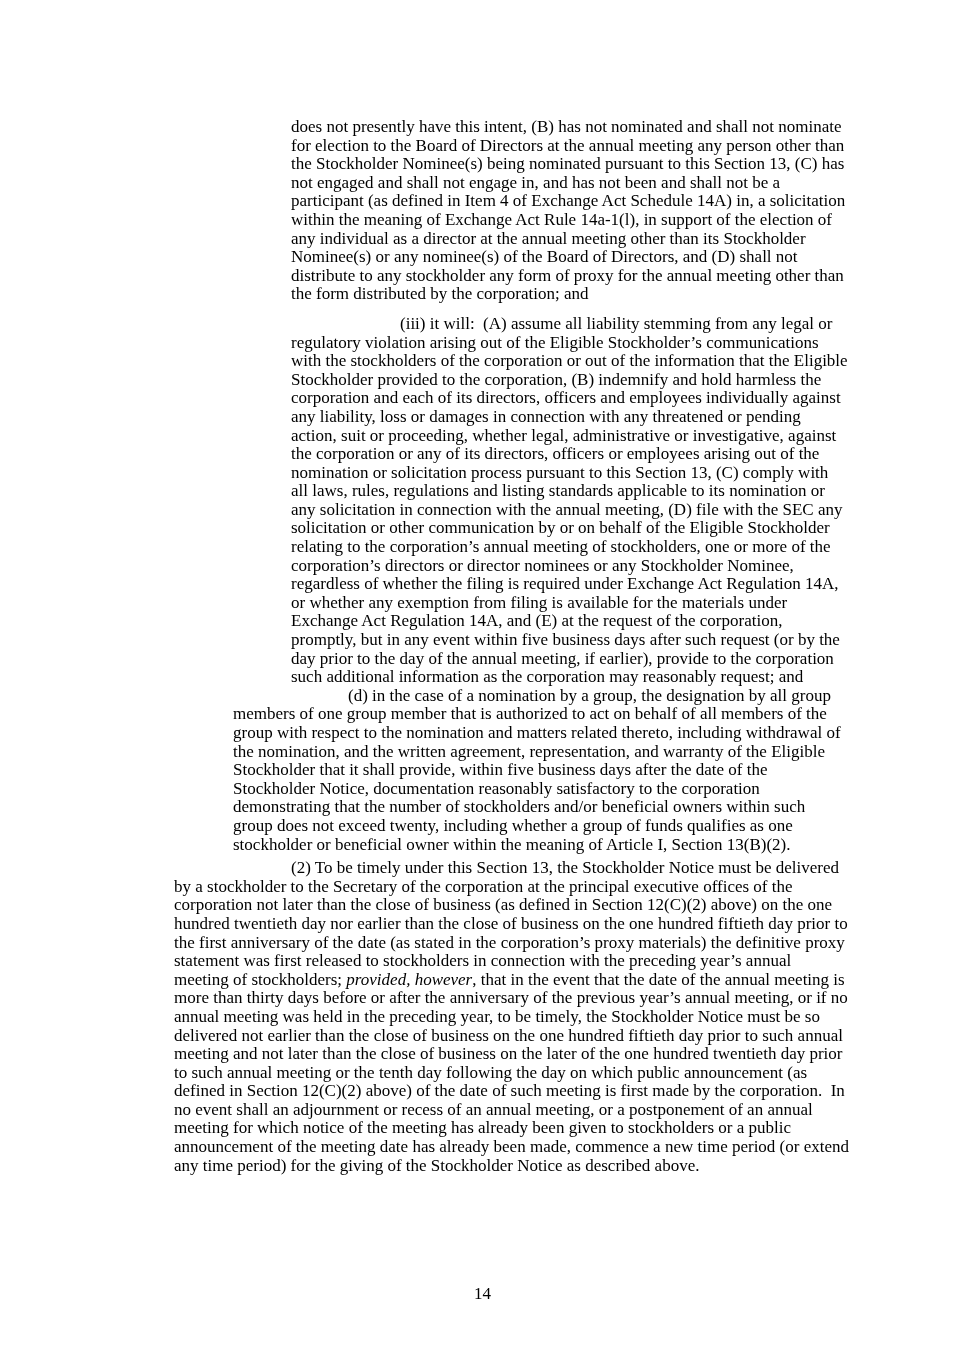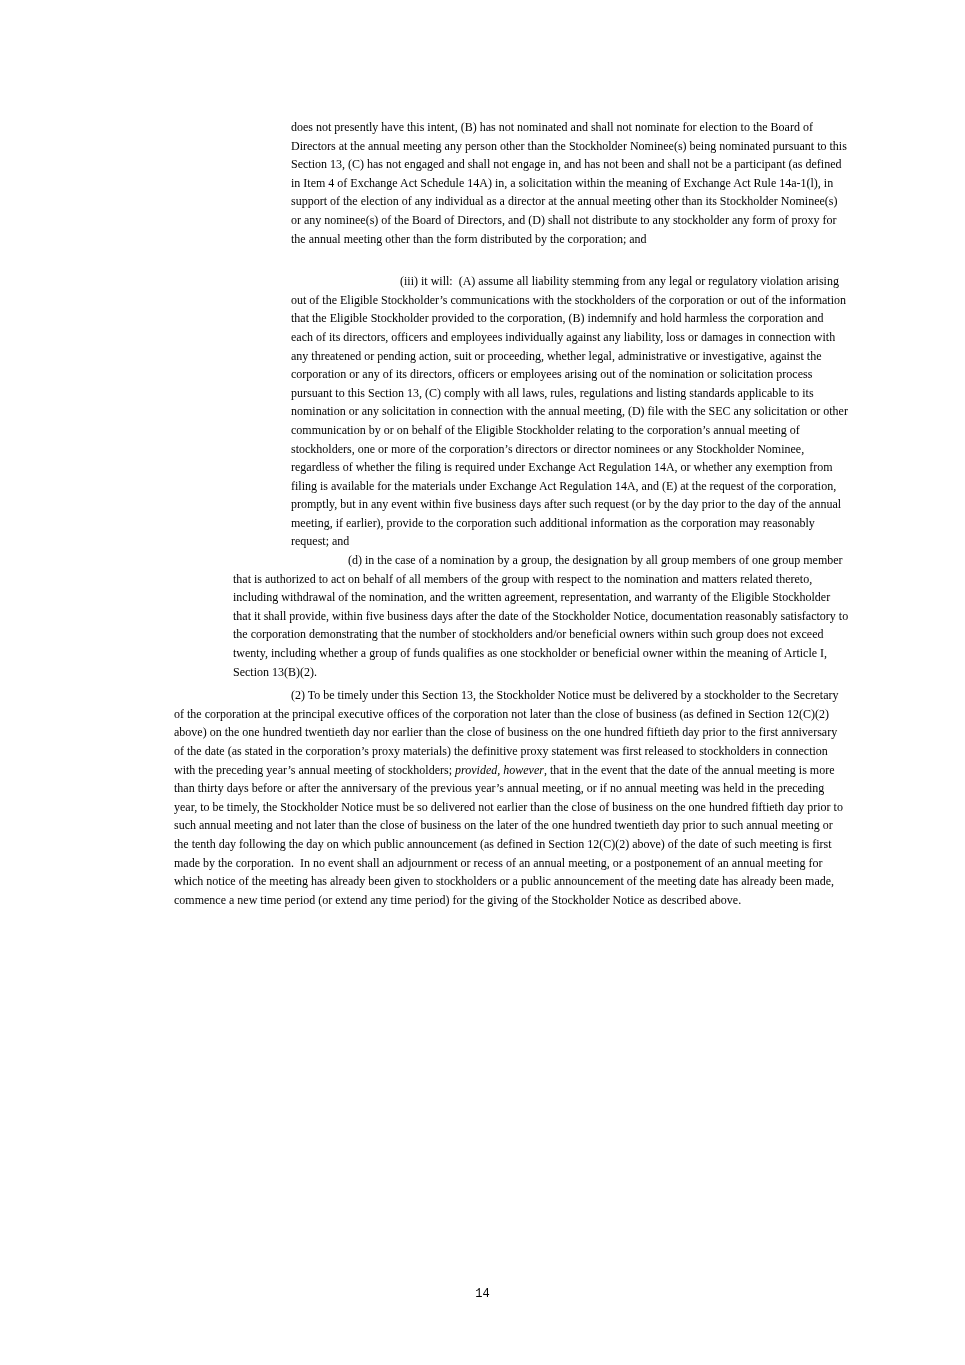--- a/index.html
+++ b/index.html
@@ -7,38 +7,38 @@
     padding: 0;
     background: #ffffff;
   }
   .page {
     position: relative;
     width: 965px;
     height: 1365px;
     background: #ffffff;
     color: #000000;
     font-family: "Liberation Serif", "DejaVu Serif", serif;
-    font-size: 12px;
+    font-size: 17px;
     line-height: 18.6px;
     box-sizing: border-box;
     padding-top: 118px;
     overflow: hidden;
   }
   .para {
     margin: 0;
     white-space: pre-wrap;
     text-align: left;
   }
   
   .p-block-1 {
     margin-left: 291px;
     width: 557px;
   }
   .p-block-iii {
-    margin-top: 24px;
+    margin-top: 11px;
     margin-left: 291px;
     width: 557px;
     text-indent: 109px;
   }
   .p-group-d {
     margin-left: 233px;
     width: 616px;
     text-indent: 115px;
   }
   .p-timely-2 {
@@ -49,21 +49,20 @@
   }
   .italic {
     font-style: italic;
   }
   .page-number {
     position: absolute;
     left: 0;
     width: 965px;
     top: 1285px;
     text-align: center;
-    font-family: Liberation Mono, monospace;
   }
 </style>
 </head>
 <body>
 
 <div class="page">
 
   <p class="para p-block-1">does not presently have this intent, (B) has not nominated and shall not nominate for election to the Board of Directors at the annual meeting any person other than the Stockholder Nominee(s) being nominated pursuant to this Section 13, (C) has not engaged and shall not engage in, and has not been and shall not be a participant (as defined in Item 4 of Exchange Act Schedule 14A) in, a solicitation within the meaning of Exchange Act Rule 14a-1(l), in support of the election of any individual as a director at the annual meeting other than its Stockholder Nominee(s) or any nominee(s) of the Board of Directors, and (D) shall not distribute to any stockholder any form of proxy for the annual meeting other than the form distributed by the corporation; and</p>
 
   <p class="para p-block-iii">(iii) it will:  (A) assume all liability stemming from any legal or regulatory violation arising out of the Eligible Stockholder’s communications with the stockholders of the corporation or out of the information that the Eligible Stockholder provided to the corporation, (B) indemnify and hold harmless the corporation and each of its directors, officers and employees individually against any liability, loss or damages in connection with any threatened or pending action, suit or proceeding, whether legal, administrative or investigative, against the corporation or any of its directors, officers or employees arising out of the nomination or solicitation process pursuant to this Section 13, (C) comply with all laws, rules, regulations and listing standards applicable to its nomination or any solicitation in connection with the annual meeting, (D) file with the SEC any solicitation or other communication by or on behalf of the Eligible Stockholder relating to the corporation’s annual meeting of stockholders, one or more of the corporation’s directors or director nominees or any Stockholder Nominee, regardless of whether the filing is required under Exchange Act Regulation 14A, or whether any exemption from filing is available for the materials under Exchange Act Regulation 14A, and (E) at the request of the corporation, promptly, but in any event within five business days after such request (or by the day prior to the day of the annual meeting, if earlier), provide to the corporation such additional information as the corporation may reasonably request; and</p>

